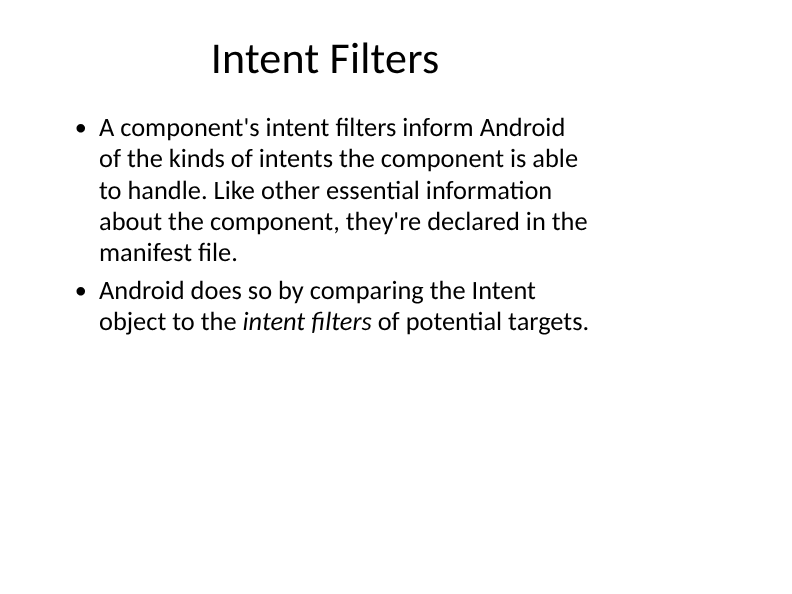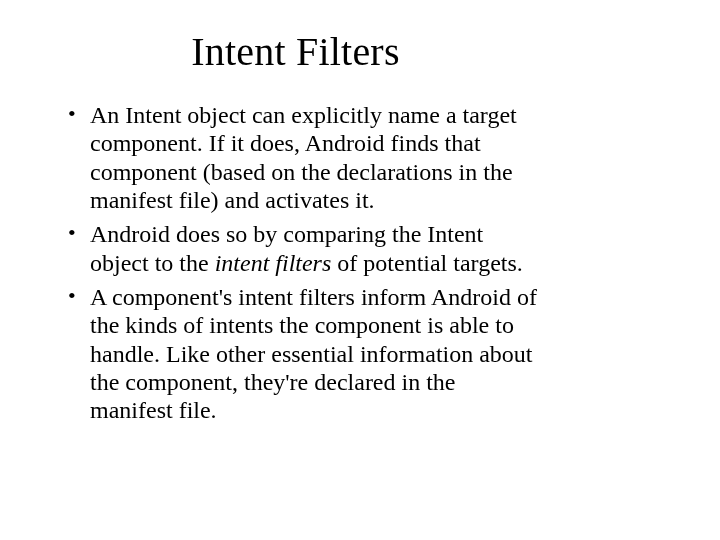--- a/index.html
+++ b/index.html
@@ -10,21 +10,20 @@
     background: #ffffff;
     font-family: Calibri, "Segoe UI", Arial, sans-serif;
     color: #000000;
     overflow: hidden;
   }
   .slide {
     width: 597px;
     height: 540px;
     box-sizing: border-box;
     padding: 18px 56px 0 50px;
-    font-family: Liberation Serif, serif;
   }
   .title {
     text-align: center;
     font-size: 40px;
     font-weight: 400;
     margin: 10px 0 26px 0;
     letter-spacing: 0.2px;
   }
   ul.bullets {
     list-style: none;
@@ -50,22 +49,19 @@
     font-style: italic;
   }
 </style>
 </head>
 <body>
 
 <div class="slide">
   <h1 class="title">Intent Filters</h1>
   <ul class="bullets">
     <li>
-      <span>An Intent object can explicitly name a target component. If it does, Android finds that component (based on the declarations in the manifest file) and activates it.</span>
+      <span>A component's intent filters inform Android of the kinds of intents the component is able to handle. Like other essential information about the component, they're declared in the manifest file.</span>
     </li>
     <li>
       <span>Android does so by comparing the Intent object to the </span><span class="italic">intent filters</span><span> of potential targets.</span>
-    </li>
-    <li>
-      <span>A component's intent filters inform Android of the kinds of intents the component is able to handle. Like other essential information about the component, they're declared in the manifest file.</span>
     </li>
   </ul>
 </div>
 
 </body></html>

